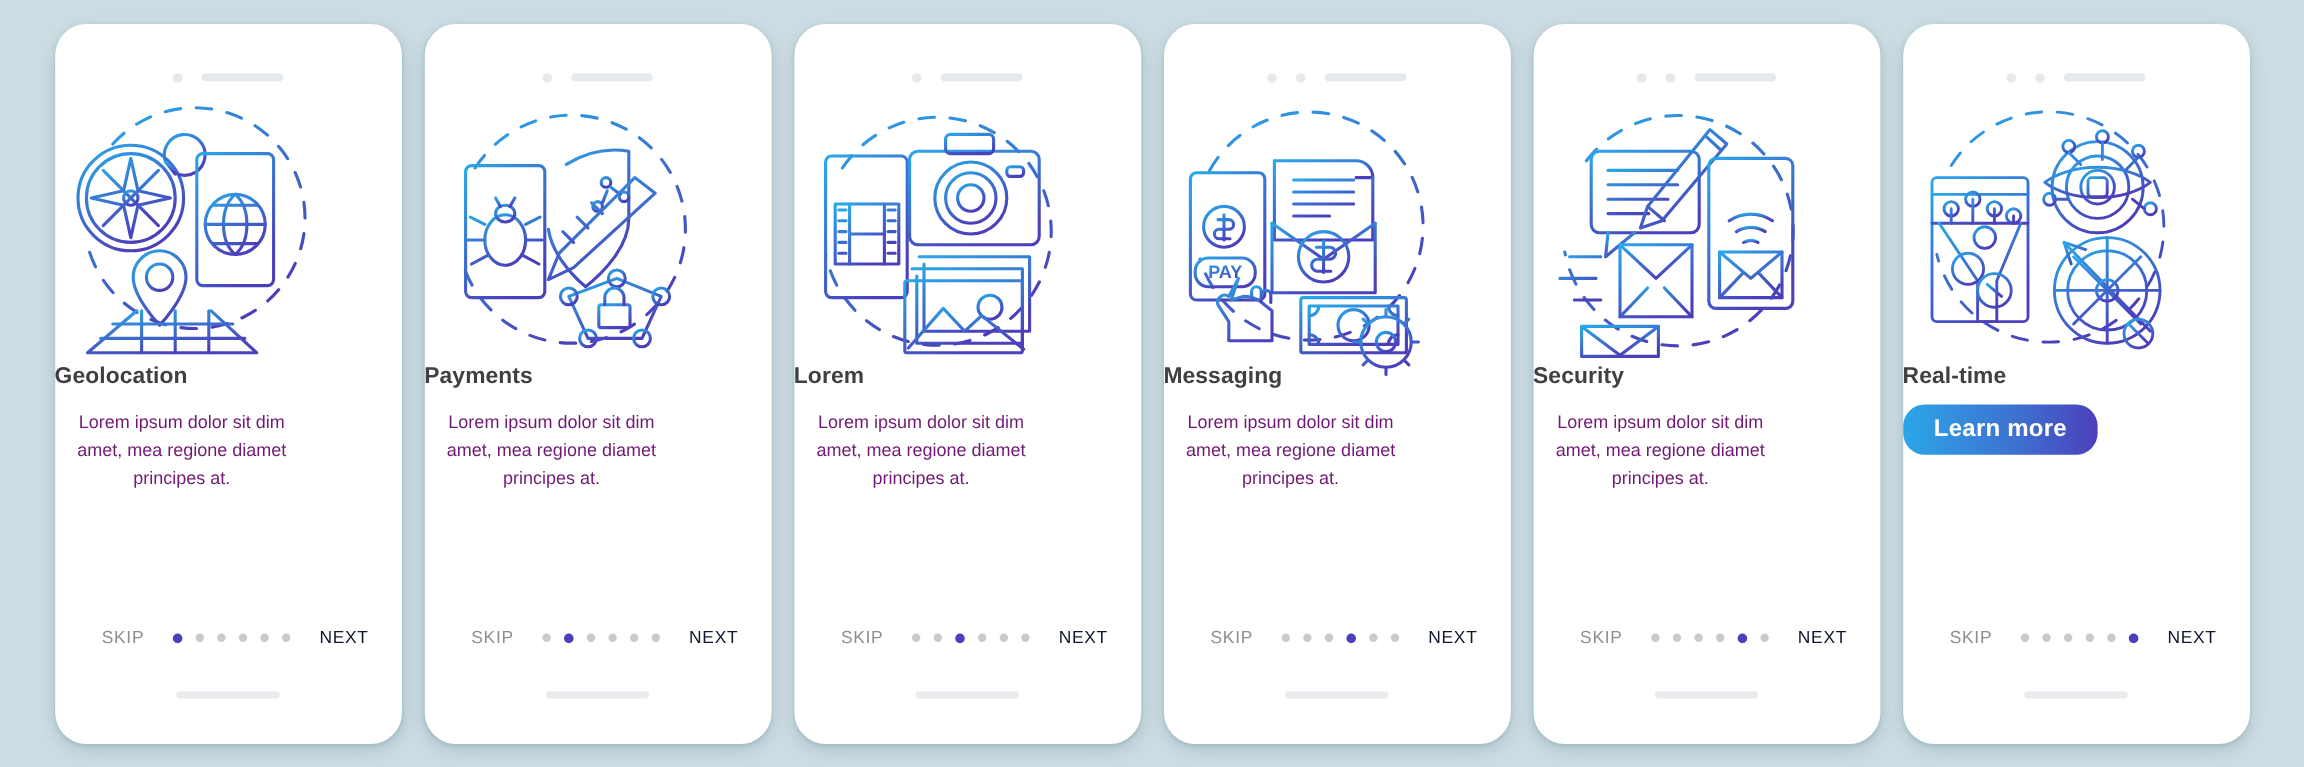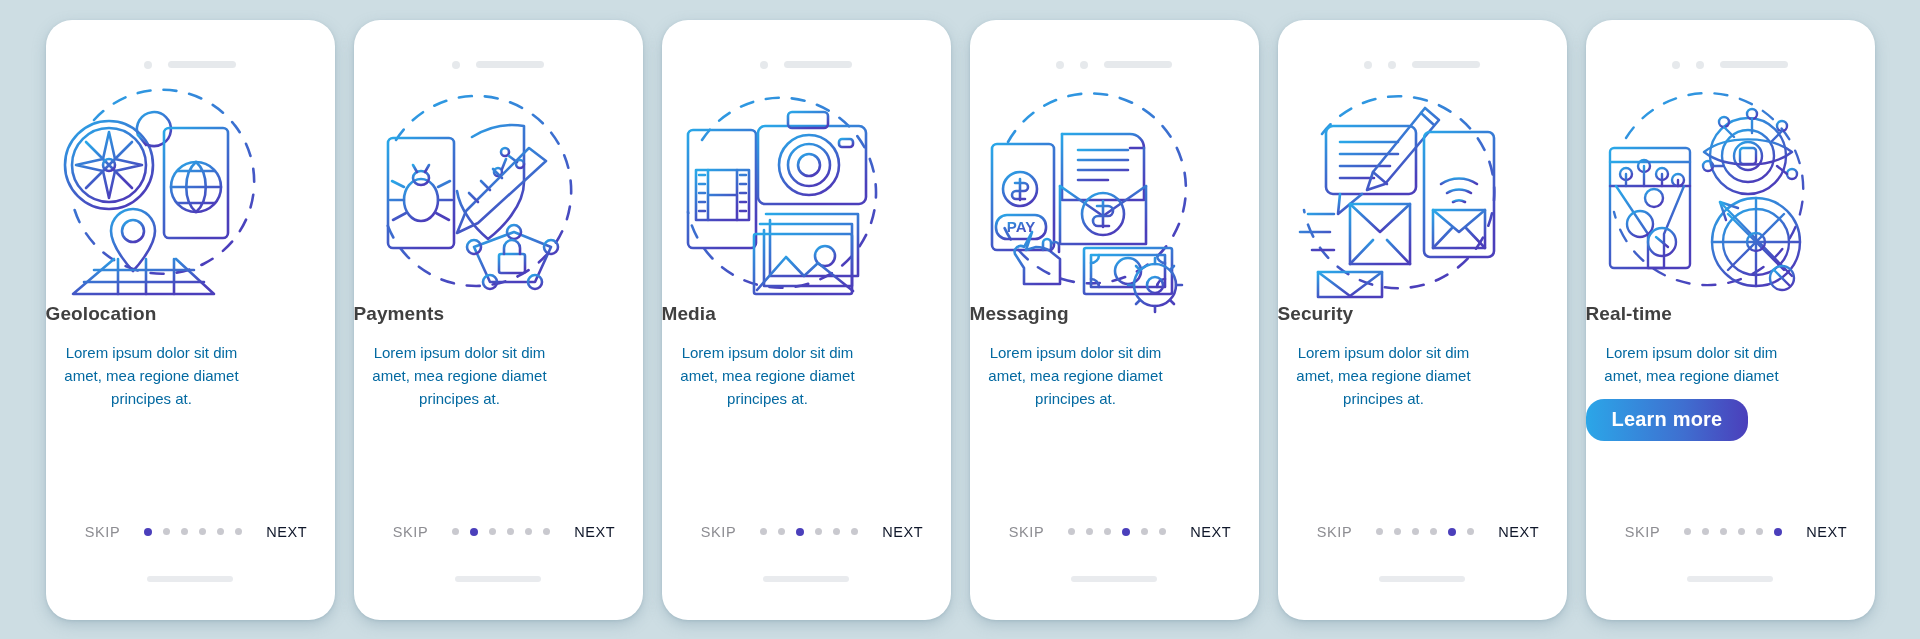--- a/index.html
+++ b/index.html
@@ -71,21 +71,21 @@
     font-weight: bold;
     color: #404040;
     letter-spacing: 0.1px;
     text-align: center;
   }
   .desc {
     margin-top: 16px;
     width: 212px;
     font-size: 15px;
     line-height: 23px;
-    color: #0369a1;
+    color: #701a75;
     text-align: center;
   }
   .learn-more {
     margin-top: 12px;
     padding: 9px 26px 10px;
     border-radius: 18px;
     background: linear-gradient(90deg, #2ba6e8 0%, #3f6fd0 60%, #4b3fbb 100%);
     color: #ffffff;
     font-size: 20px;
     font-weight: bold;
@@ -276,21 +276,21 @@
           <rect x="177" y="57" width="14" height="8" rx="3"></rect>
           <path d="M104 132 H196 v62 H108 v-56"></path>
           <path d="M98 142 H190 v62 H102 v-56"></path>
           <rect x="92" y="152" width="98" height="60" rx="2"></rect>
           <circle cx="163" cy="174" r="10"></circle>
           <path d="M95 208 l29 -33 l18 19 l14 -13 l35 28"></path>
         </g>
       </svg>
     </div>
 
-    <div class="title">Media</div>
+    <div class="title">Lorem</div>
     <div class="desc">Lorem ipsum dolor sit dim amet, mea regione diamet principes at.</div>
 
     <div class="navrow">
       <span class="skip">SKIP</span>
       <span class="dots">
         <span class="dot"></span>
         <span class="dot"></span>
         <span class="dot active"></span>
         <span class="dot"></span>
         <span class="dot"></span>
@@ -467,21 +467,20 @@
           <path d="M152 126 l-18 -6 l6 18"></path>
           <path d="M134 120 L206 194"></path>
           <circle cx="170" cy="160" r="9"></circle>
           <circle cx="196" cy="196" r="12"></circle>
           <path d="M188 188 l16 16"></path>
         </g>
       </svg>
     </div>
 
     <div class="title">Real-time</div>
-    <div class="desc">Lorem ipsum dolor sit dim amet, mea regione diamet</div>
     <button class="learn-more">Learn more</button>
 
     <div class="navrow">
       <span class="skip">SKIP</span>
       <span class="dots">
         <span class="dot"></span>
         <span class="dot"></span>
         <span class="dot"></span>
         <span class="dot"></span>
         <span class="dot"></span>

